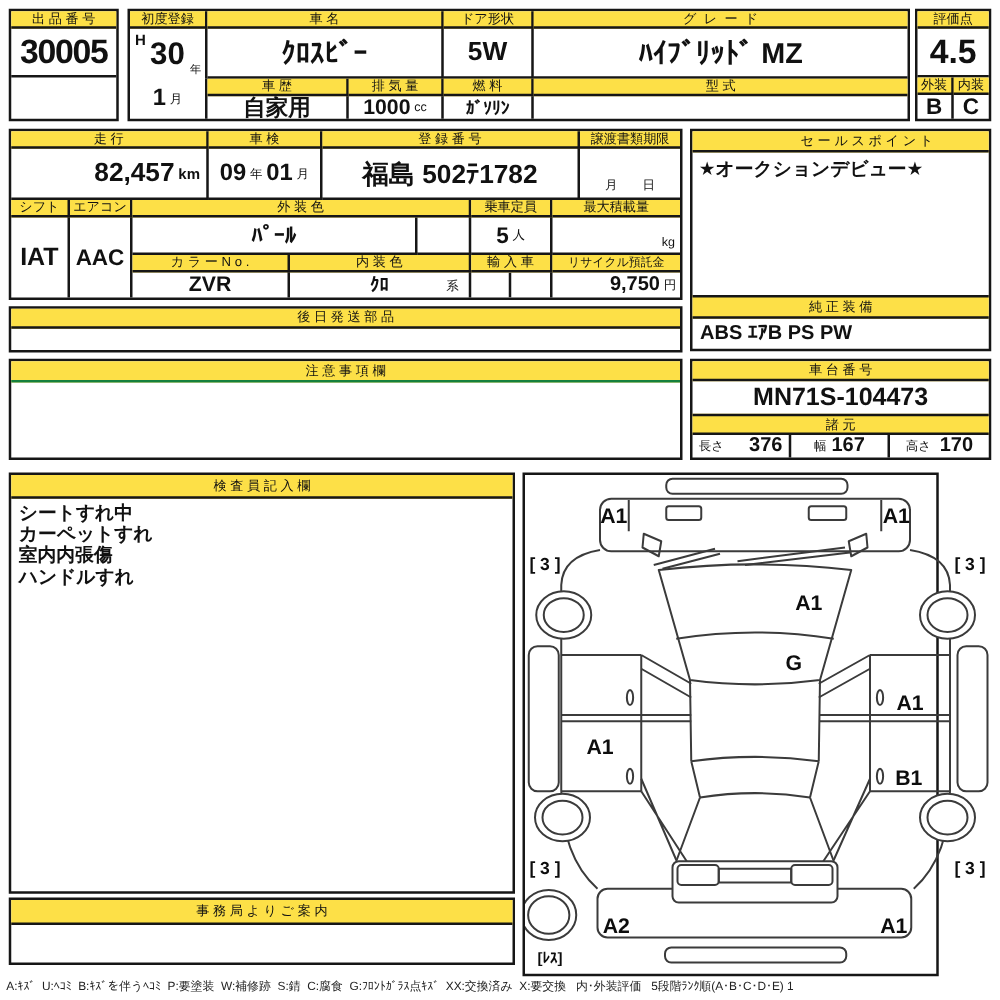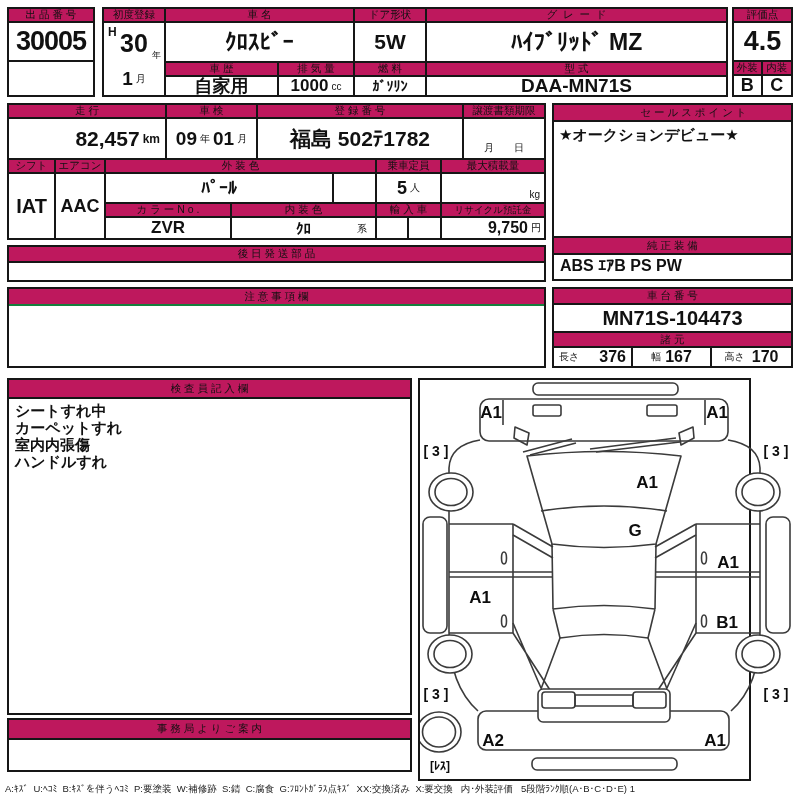--- a/index.html
+++ b/index.html
@@ -1,18 +1,18 @@
 <!DOCTYPE html>
 <html><head>
 <meta charset="utf-8">
 <style>
   html,body{margin:0;padding:0;background:#fff;}
   body{width:800px;height:800px;position:relative;font-family:"Liberation Sans","DejaVu Sans",sans-serif;color:#111;}
   .box{position:absolute;border:2px solid #161616;background:#fff;box-sizing:border-box;}
-  .hd{background:#be185d;display:flex;align-items:center;justify-content:center;font-size:10.5px;color:#111;white-space:pre;}
+  .hd{background:#fde047;display:flex;align-items:center;justify-content:center;font-size:10.5px;color:#111;white-space:pre;}
   .c{display:flex;align-items:center;justify-content:center;}
   .bv{font-weight:bold;}
   .g{display:grid;}
   .g>div{border-right:2px solid #161616;border-bottom:2px solid #161616;box-sizing:border-box;overflow:hidden;}
   .g>div.nr{border-right:none;}
   .g>div.nb{border-bottom:none;}
   .unit{font-weight:normal;font-size:10px;margin-left:3px;}
   .sm{font-size:10px;}
   svg text{font-family:"Liberation Sans","DejaVu Sans",sans-serif;}
 </style>
@@ -48,21 +48,20 @@
   <div class="hd">排 気 量</div>
   <div class="hd">燃 料</div>
   <div class="hd nr">型 式</div>
 
   <div class="c bv nb" style="font-size:18px;">自家用</div>
   <div class="c nb">
     <span class="bv" style="font-size:17px;">1000</span>
     <span class="unit">cc</span>
   </div>
   <div class="c bv nb" style="font-size:14px;">ｶﾞｿﾘﾝ</div>
-  <div class="c bv nr nb" style="font-size:19px;">DAA-MN71S</div>
 </div>
 
 <div class="box g" style="left:732px;top:7px;width:61px;height:90px;grid-template-columns:1fr 1fr;grid-template-rows:14px 39px 14px 1fr;">
   <div class="hd nr" style="grid-column:1/3;">評価点</div>
   <div class="c bv nr" style="grid-column:1/3;font-size:27px;">4.5</div>
   <div class="hd">外装</div>
   <div class="hd nr">内装</div>
   <div class="c bv nb" style="font-size:18px;">B</div>
   <div class="c bv nr nb" style="font-size:18px;">C</div>
 </div>

